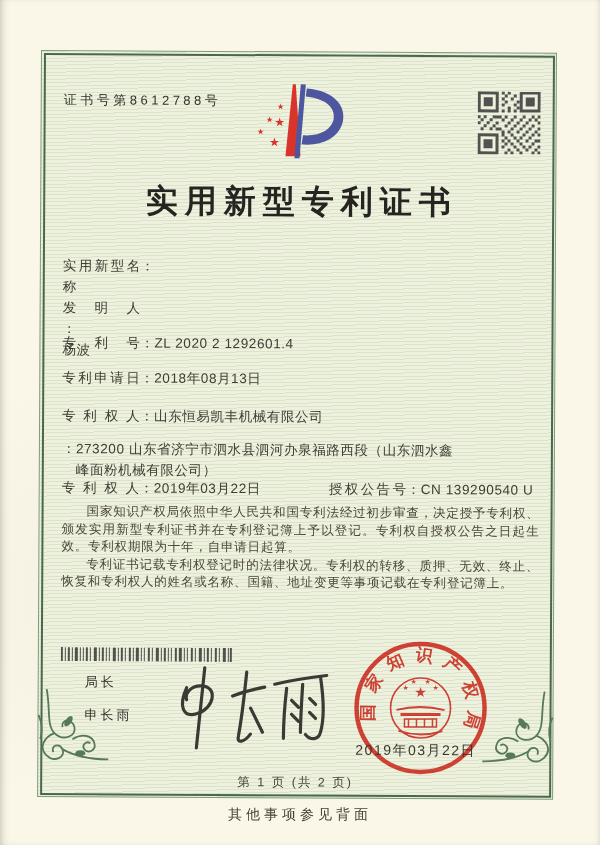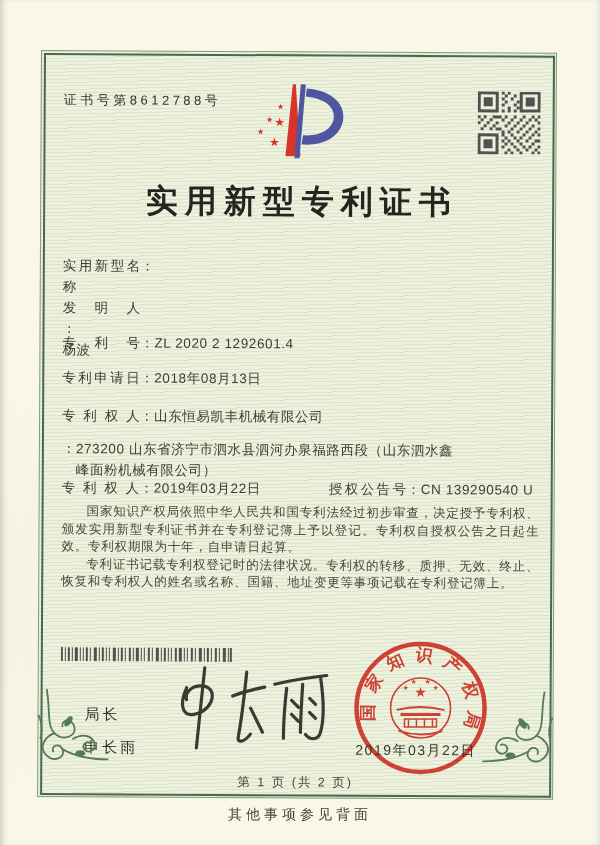--- a/index.html
+++ b/index.html
@@ -29,21 +29,21 @@
     font-size:32px;font-weight:bold;letter-spacing:7px;color:#262420;text-indent:7px;}
   .row{position:absolute;display:flex;font-size:13.5px;color:#403d35;letter-spacing:.6px;line-height:21px;}
   .flabel{display:inline-block;width:78px;text-align:justify;text-align-last:justify;flex:none;}
   .colon{width:14px;flex:none;}
   .fvalue{flex:1;}
   .addr .fvalue{max-width:384px;}
   .body-text{position:absolute;left:22px;top:452px;width:478px;font-size:12.5px;
     line-height:17.5px;color:#4b463b;text-align:justify;letter-spacing:.8px;}
   .body-text p{margin:0;text-indent:2em;}
   .barcode{position:absolute;left:22px;top:596px;opacity:.82;}
-  .director{position:absolute;left:46px;top:646px;font-size:15px;letter-spacing:3px;color:#33312b;line-height:33px;}
+  .director{position:absolute;left:46px;top:614px;font-size:13px;letter-spacing:3px;color:#33312b;line-height:33px;}
   .sig{position:absolute;left:128px;top:610px;opacity:.92;}
   .seal{position:absolute;left:296px;top:569px;mix-blend-mode:multiply;opacity:.93;}
   .seal-date{position:absolute;left:317px;top:689px;font-size:14px;letter-spacing:1.5px;color:#3a362c;z-index:5;}
   .page-no{position:absolute;left:0;right:0;top:722px;text-align:center;font-size:12.5px;
     letter-spacing:2px;color:#4a463c;}
   .flourish{position:absolute;z-index:4;}
   .flourish.bl{left:-6px;top:636px;}
   .flourish.br{right:-6px;top:636px;transform:scaleX(-1);}
   .back-note{position:absolute;left:0;right:0;top:806px;text-align:center;font-size:14px;
     letter-spacing:4px;color:#46422f;}

